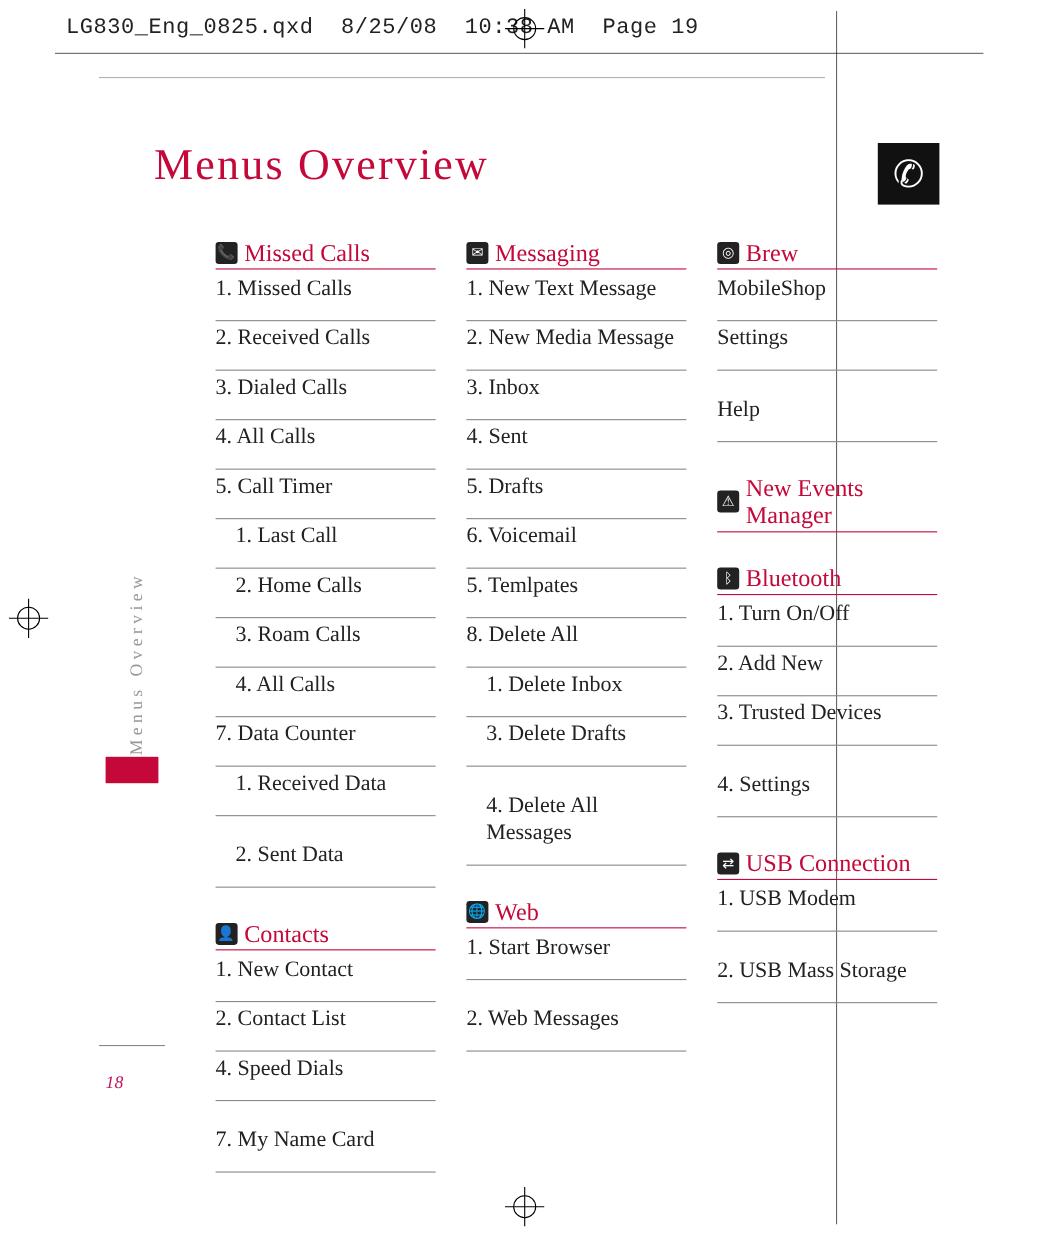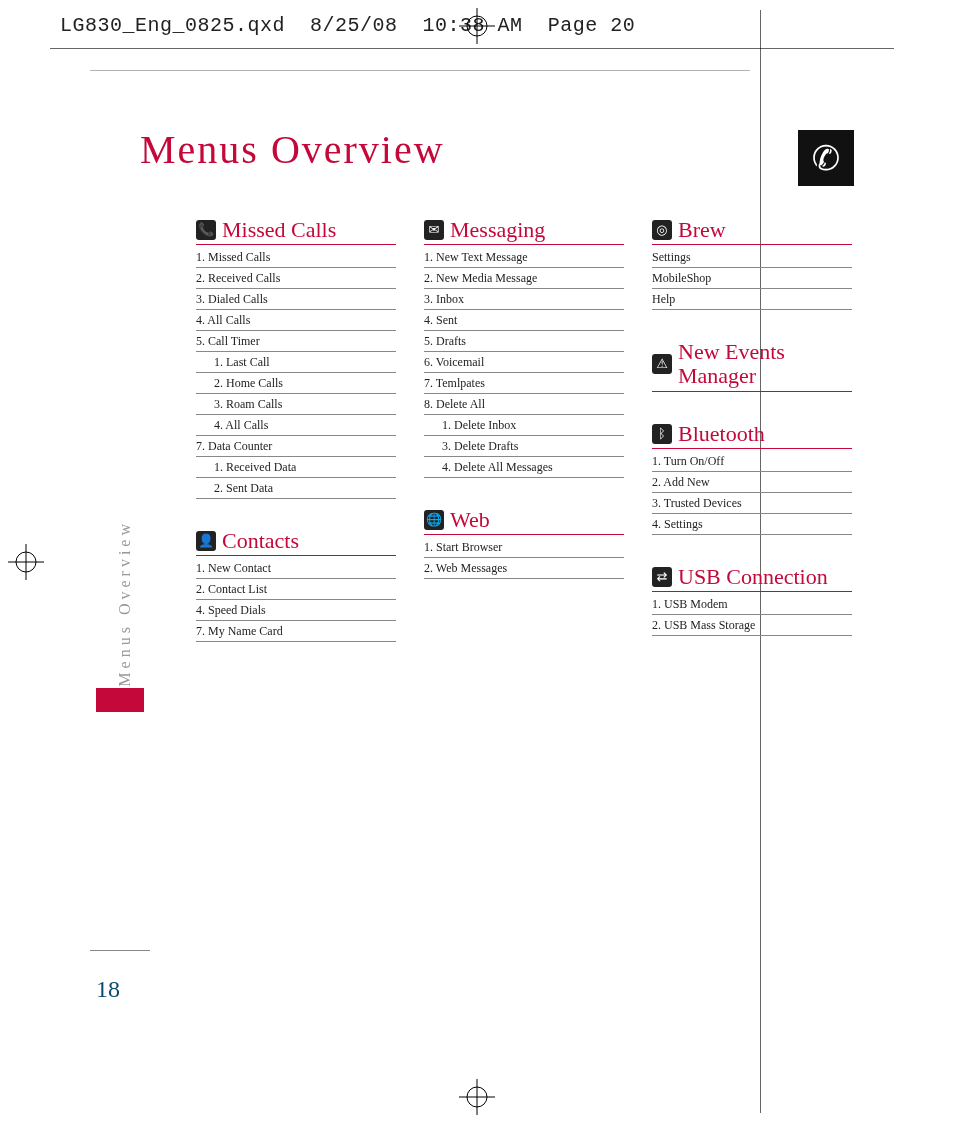--- a/index.html
+++ b/index.html
@@ -94,22 +94,23 @@
     left: 90px;
     top: 950px;
     width: 60px;
     height: 1px;
     background: #888;
   }
   .page-num {
     position: absolute;
     left: 96px;
     top: 976px;
-    font-size: 24px;
-    color: #0c4a6e;
+    font-size: 16px;
+    color: #be185d;
+    font-style: italic;
   }
   .page-title {
     position: absolute;
     left: 140px;
     top: 126px;
     font-size: 40px;
     color: #c4083a;
     letter-spacing: 2px;
   }
   .phone-icon {
@@ -155,32 +156,32 @@
     border-radius: 3px;
     display: inline-flex;
     align-items: center;
     justify-content: center;
     color: #fff;
     font-size: 13px;
     flex-shrink: 0;
   }
   .item {
     border-bottom: 1px solid #888;
-    padding: 3px 0 2px 0;
-    font-size: 12px;
+    padding: 3px 0 16px 0;
+    font-size: 20px;
     line-height: 1.25;
   }
   .sub { padding-left: 18px; }
-  .item:last-child { border-bottom: 1px solid #888; }
+  .item:last-child { border-bottom: 1px solid #888; margin-top: 20px; }
 </style>
 </head>
 <body>
 
 <div class="header-strip">
-  <span>LG830_Eng_0825.qxd</span>&nbsp;&nbsp;<span>8/25/08</span>&nbsp;&nbsp;<span>10:38 AM</span>&nbsp;&nbsp;<span>Page 20</span>
+  <span>LG830_Eng_0825.qxd</span>&nbsp;&nbsp;<span>8/25/08</span>&nbsp;&nbsp;<span>10:38 AM</span>&nbsp;&nbsp;<span>Page 19</span>
 </div>
 
 <div class="rule-top"></div>
 <div class="rule-top-short"></div>
 <div class="vbar-right"></div>
 
 <svg class="reg-top" viewBox="0 0 36 36">
     <circle cx="18" cy="18" r="10" fill="none" stroke="#000" stroke-width="1"></circle>
     <line x1="0" y1="18" x2="36" y2="18" stroke="#000" stroke-width="1"></line>
     <line x1="18" y1="0" x2="18" y2="36" stroke="#000" stroke-width="1"></line>
@@ -242,43 +243,43 @@
         <div class="sec-head">
           <span class="sec-icon">✉</span>
           <span class="sec-title">Messaging</span>
         </div>
         <div class="item">1. New Text Message</div>
         <div class="item">2. New Media Message</div>
         <div class="item">3. Inbox</div>
         <div class="item">4. Sent</div>
         <div class="item">5. Drafts</div>
         <div class="item">6. Voicemail</div>
-        <div class="item">7.  Temlpates</div>
+        <div class="item">5.  Temlpates</div>
         <div class="item">8. Delete All</div>
         <div class="item sub">1. Delete Inbox</div>
         <div class="item sub">3. Delete Drafts</div>
         <div class="item sub">4. Delete All Messages</div>
       </div>
       <div class="section">
         <div class="sec-head">
           <span class="sec-icon">🌐</span>
           <span class="sec-title">Web</span>
         </div>
         <div class="item">1. Start Browser</div>
         <div class="item">2. Web Messages</div>
       </div>
     </div>
     <div class="col">
       <div class="section">
         <div class="sec-head">
           <span class="sec-icon">◎</span>
           <span class="sec-title">Brew</span>
         </div>
+        <div class="item">MobileShop</div>
         <div class="item">Settings</div>
-        <div class="item">MobileShop</div>
         <div class="item">Help</div>
       </div>
       <div class="section">
         <div class="sec-head">
           <span class="sec-icon">⚠</span>
           <span class="sec-title">New Events Manager</span>
         </div>
       </div>
       <div class="section">
         <div class="sec-head">

